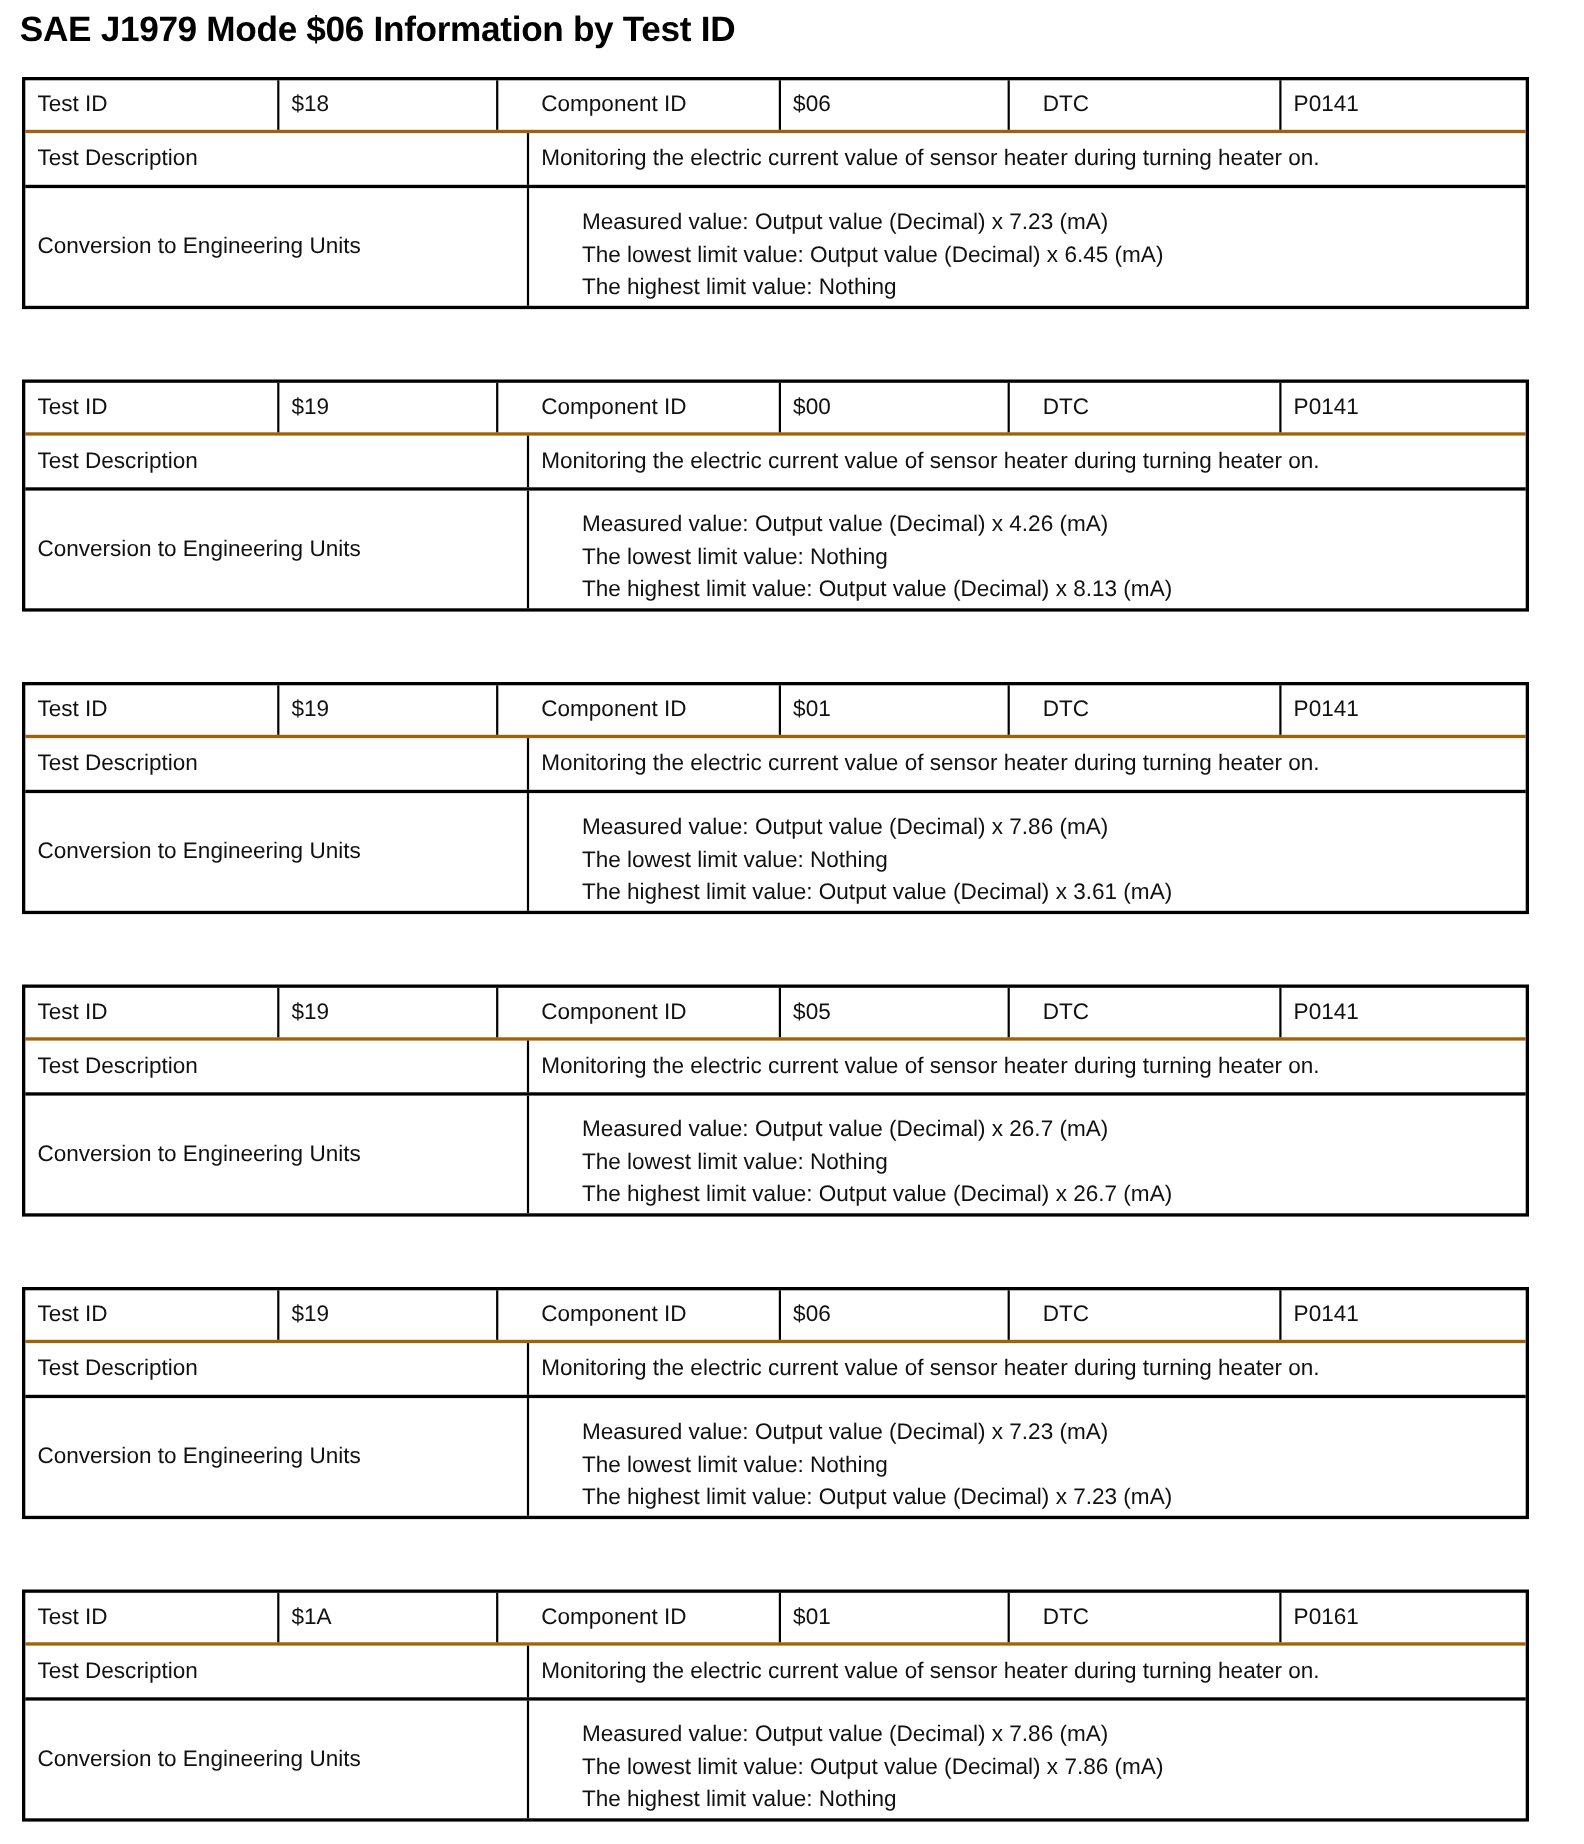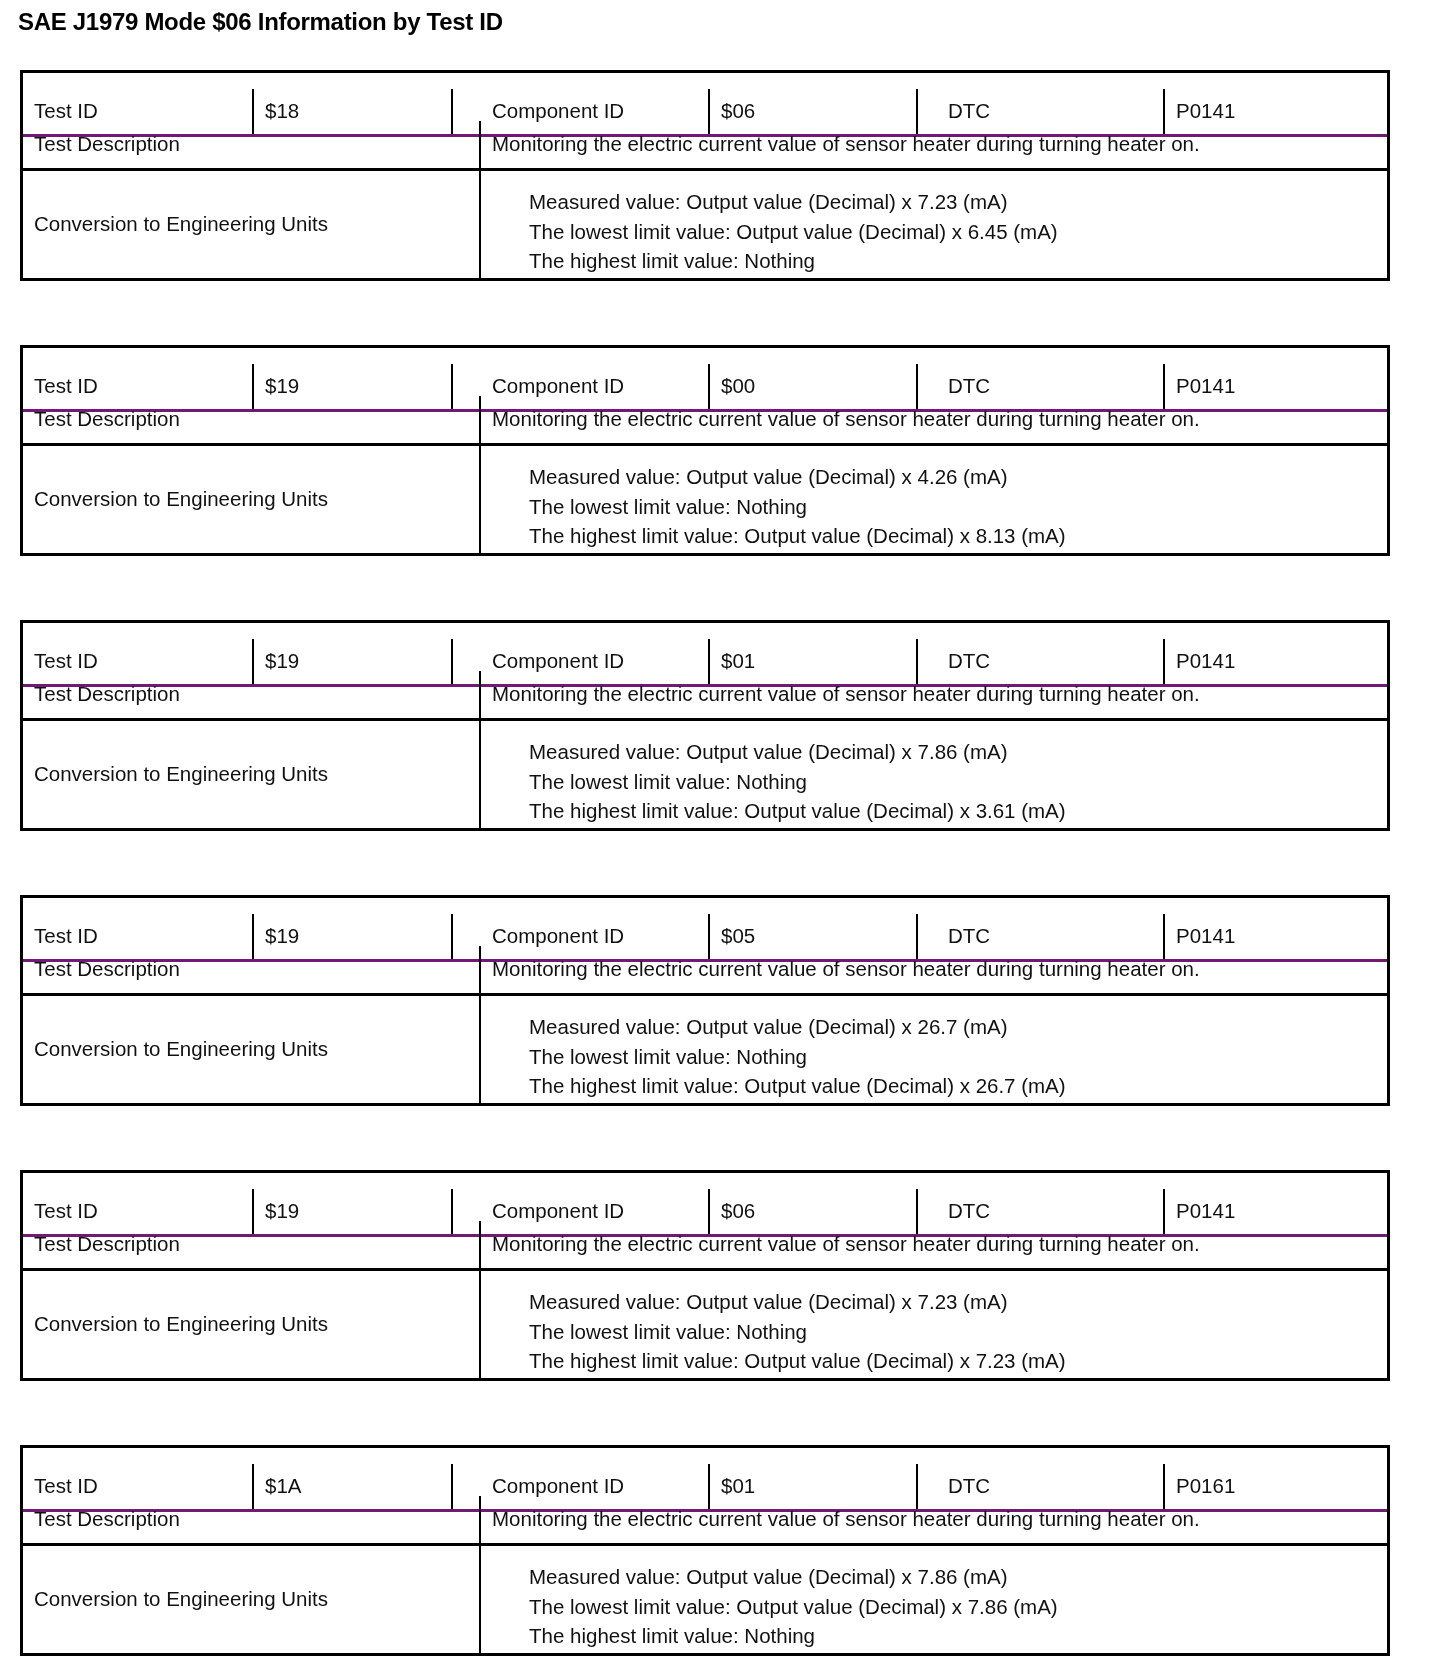--- a/index.html
+++ b/index.html
@@ -2,29 +2,29 @@
 <html><head>
 <meta charset="utf-8">
 <style>
   html, body { margin: 0; padding: 0; background: #ffffff; }
   body {
     width: 1440px; height: 1676px; position: relative; overflow: hidden;
     font-family: "Liberation Sans", sans-serif; color: #111111;
   }
   .title {
     position: absolute; left: 18px; top: 8px;
-    font-size: 24px; font-weight: bold; letter-spacing: -0.3px;
+    font-size: 32px; font-weight: bold; letter-spacing: -0.3px;
     white-space: nowrap; color: #000;
   }
   .tbl {
     position: absolute; left: 20px; width: 1370px; height: 211px;
     box-sizing: border-box; border: 3px solid #000;
   }
   .row { position: absolute; left: 0; right: 0; box-sizing: border-box; }
-  .r1 { top: 16px; height: 48px; border-bottom: 3px solid #701a75; }
+  .r1 { top: 0; height: 48px; border-bottom: 3px solid #a16207; }
   .r2 { top: 48px; height: 50px; border-bottom: 3px solid #000; }
   .r3 { top: 98px; height: 107px; }
   .cell {
     position: absolute; top: 0; bottom: 0; box-sizing: border-box;
     padding-left: 11px; font-size: 20.5px; line-height: 1;
     display: flex; align-items: center; white-space: nowrap;
   }
   .vline { border-right: 2px solid #000; }
   .c1 { left: 0; width: 231px; }
   .c2 { left: 231px; width: 199px; }

